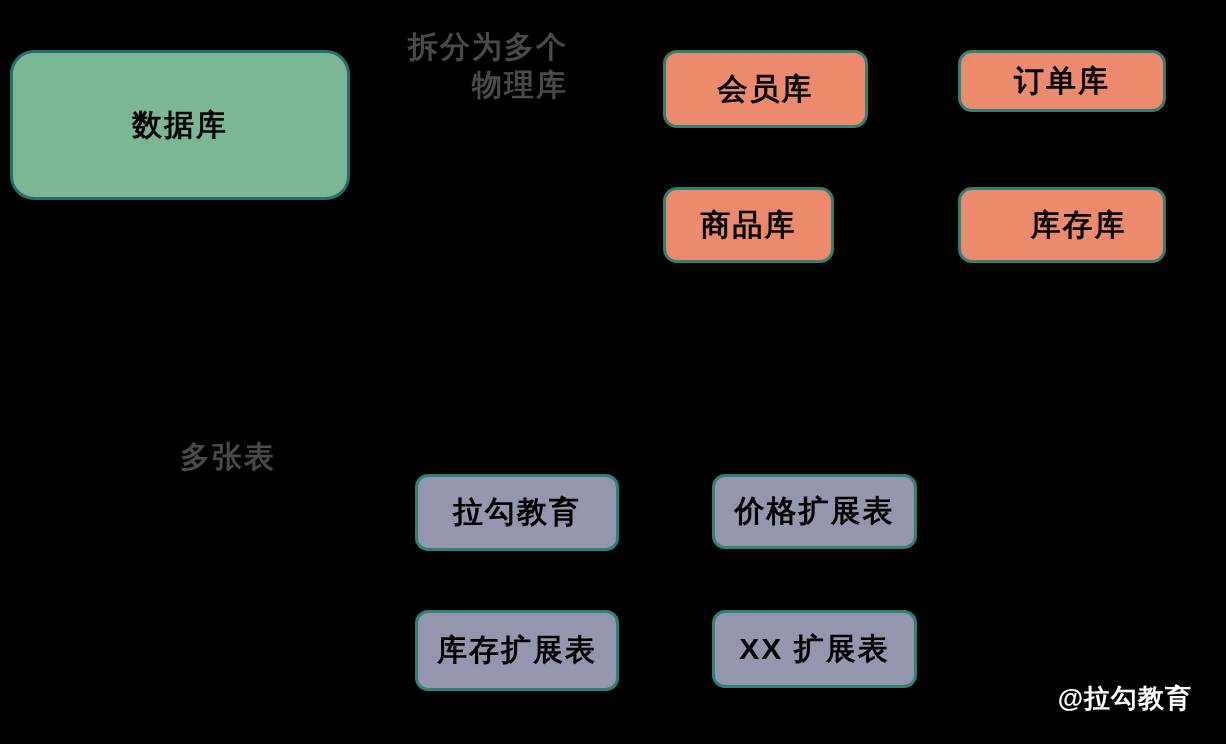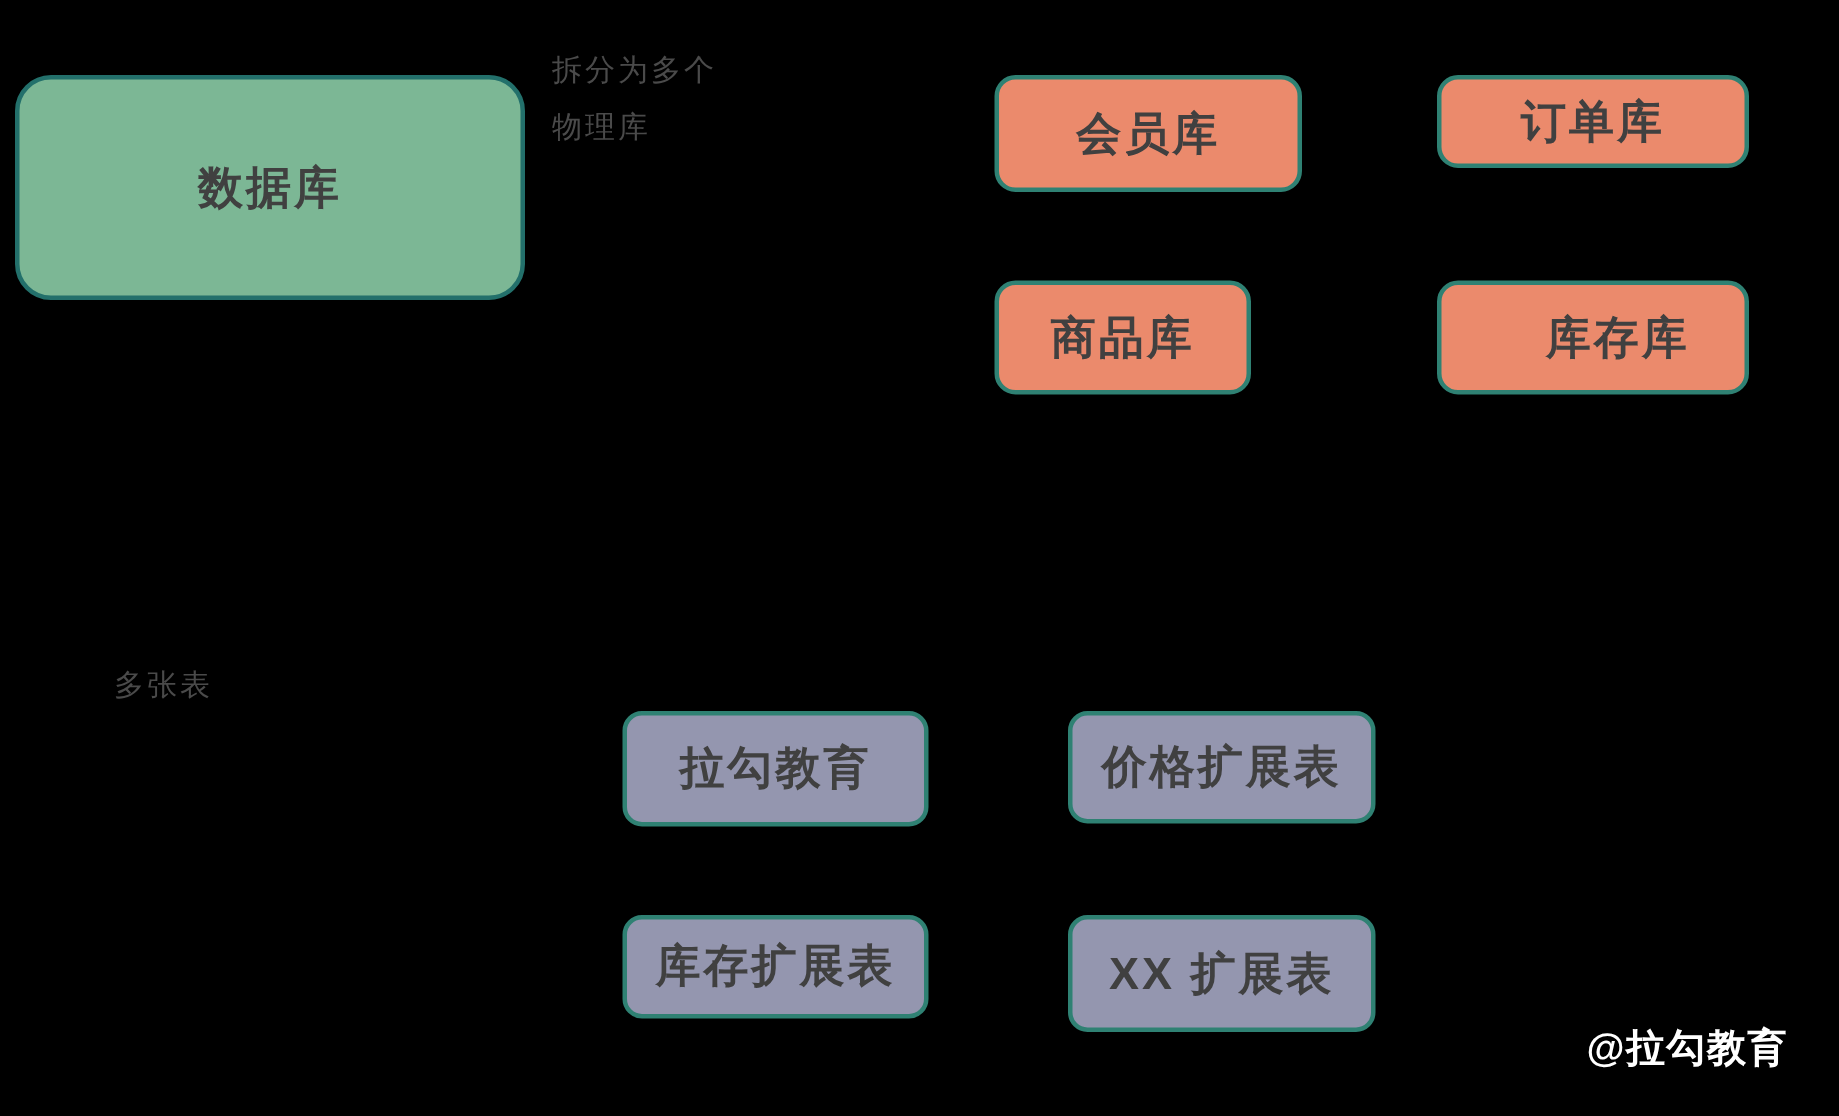--- a/index.html
+++ b/index.html
@@ -17,21 +17,21 @@
   }
   .node {
     position: absolute;
     display: flex;
     align-items: center;
     justify-content: center;
     box-sizing: border-box;
     border: 3px solid #2B7C6F;
   }
   .node-label {
-    color: #404040;
+    color: #000000;
     font-weight: bold;
     font-size: 30px;
     letter-spacing: 2px;
     white-space: nowrap;
   }
   .green {
     background: #7CB795;
     border-color: #23706B;
     border-radius: 24px;
   }
@@ -41,24 +41,24 @@
     border-radius: 14px;
   }
   .purple {
     background: #9496AF;
     border-color: #2F8173;
     border-radius: 13px;
   }
   .annotation {
     position: absolute;
     color: #4A4A4A;
-    font-weight: normal;
-    font-size: 20px;
+    font-weight: bold;
+    font-size: 30px;
     line-height: 38px;
-    text-align: left;
+    text-align: right;
     letter-spacing: 2px;
     white-space: nowrap;
   }
   .watermark {
     position: absolute;
     color: #FFFFFF;
     font-weight: bold;
     font-size: 26px;
     letter-spacing: 1px;
     white-space: nowrap;
@@ -67,21 +67,21 @@
   
   #n-database      { left: 10px;  top: 50px;  width: 340px; height: 150px; }
   #ann-db-split    { left: 368px; top: 28px;  width: 200px; }
   #n-member-db     { left: 663px; top: 50px;  width: 205px; height: 78px; }
   #n-order-db      { left: 958px; top: 50px;  width: 208px; height: 62px; }
   #n-product-db    { left: 663px; top: 187px; width: 171px; height: 76px; text-align: center; }
   #n-inventory-db  { left: 958px; top: 187px; width: 208px; height: 76px; padding-left: 33px; }
   #ann-table-split { left: 76px;  top: 438px; width: 200px; }
   #n-product-main  { left: 415px; top: 474px; width: 204px; height: 77px; }
   #n-price-ext     { left: 712px; top: 474px; width: 205px; height: 75px; }
-  #n-inventory-ext { left: 415px; top: 610px; width: 204px; height: 69px; }
+  #n-inventory-ext { left: 415px; top: 610px; width: 204px; height: 81px; }
   #n-xx-ext        { left: 712px; top: 610px; width: 205px; height: 78px; }
   #watermark       { right: 34px; bottom: 28px; }
 </style>
 </head>
 <body>
 
 <div id="canvas">
 
   <div class="node green" id="n-database">
     <span class="node-label">数据库</span>

